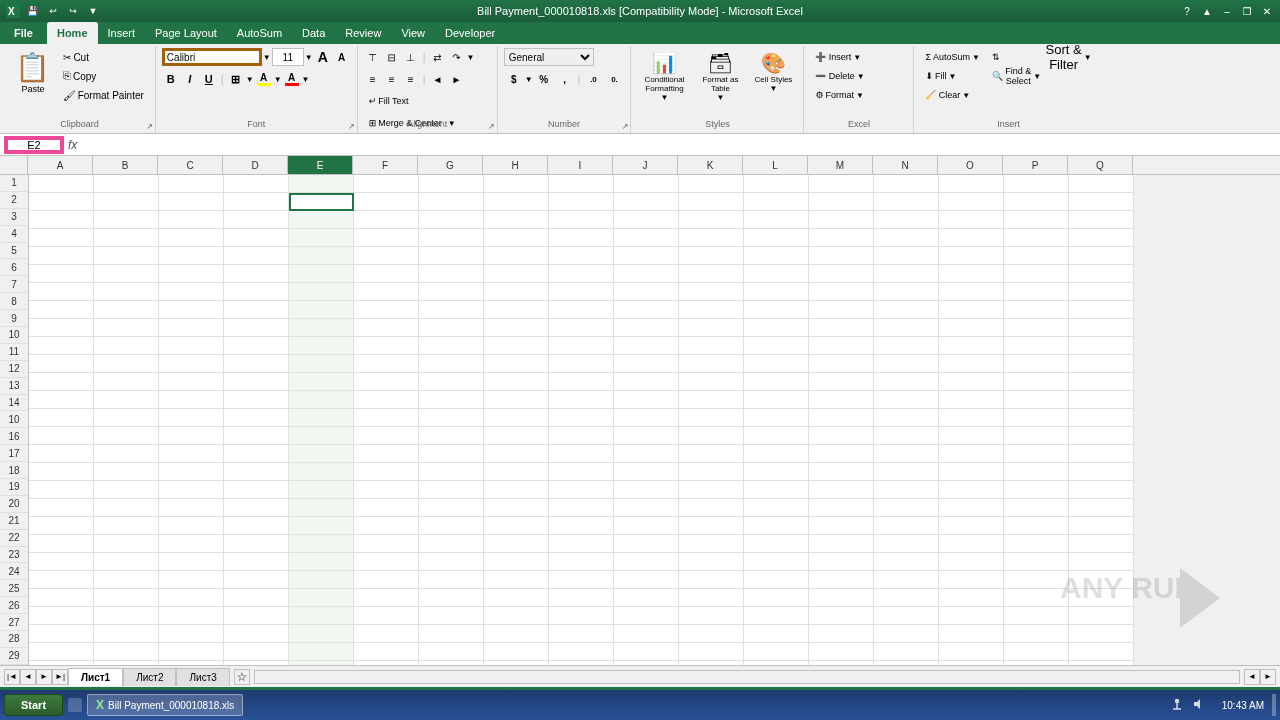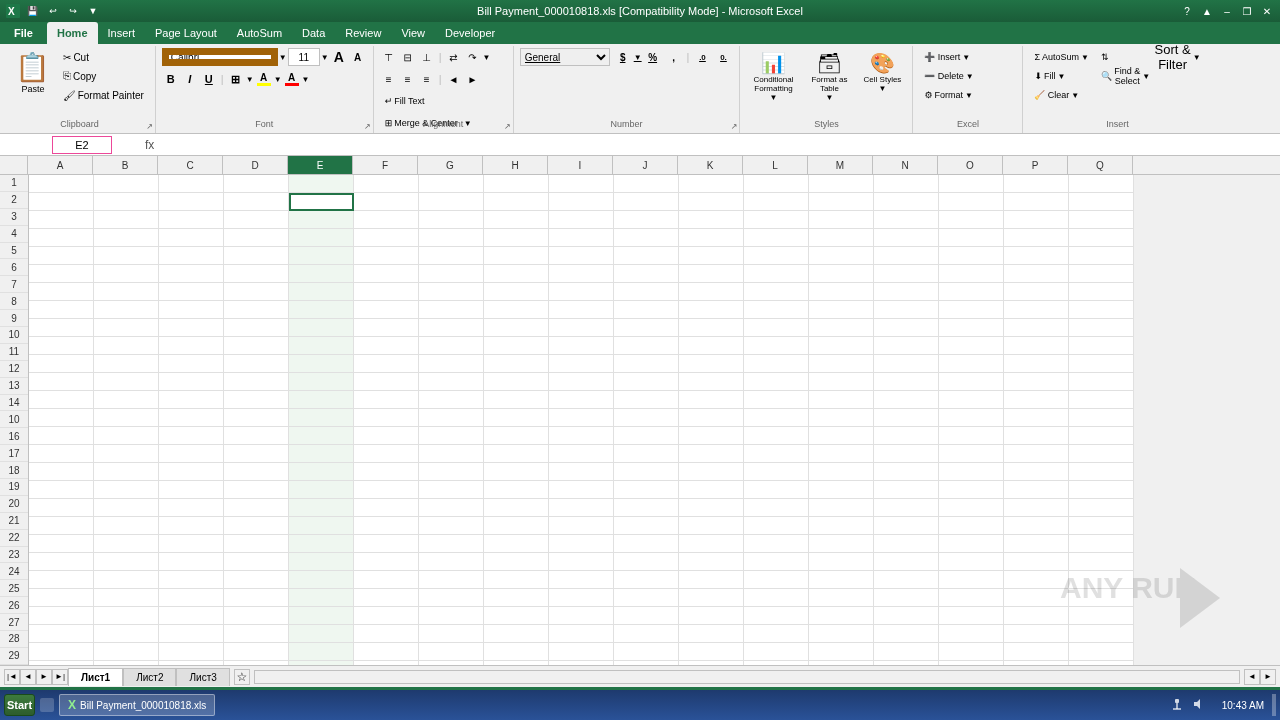--- a/index.html
+++ b/index.html
@@ -142,25 +142,24 @@
       align-items: center;
       height: 22px;
       border-bottom: 1px solid #c0c0c0;
       background: white;
       padding: 0 4px;
       gap: 4px;
     }
     .name-box {
       width: 60px;
       height: 18px;
-      border: 1px solid #ec4899;
+      border: 4px solid #ec4899;
       font-size: 11px;
       padding: 0 3px;
       text-align: center;
-      margin-left: 48px;
     }
     .formula-input {
       flex: 1;
       height: 18px;
       border: none;
       outline: none;
       font-size: 11px;
       padding: 0 3px;
     }
 
@@ -363,21 +362,21 @@
       gap: 4px;
       position: fixed;
       bottom: 0;
       left: 0;
       width: 1280px;
     }
     .start-btn {
       background: linear-gradient(to bottom, #3d7a3d, #2d5c2d);
       color: white;
       border: 1px solid #1a4a1a;
-      padding: 2px 2px;
+      padding: 2px 16px;
       font-size: 11px;
       font-weight: bold;
       cursor: pointer;
       border-radius: 3px;
       height: 22px;
     }
     .taskbar-item {
       background: rgba(255,255,255,0.2);
       border: 1px solid rgba(255,255,255,0.4);
       color: white;
@@ -394,23 +393,23 @@
       margin-left: auto;
       display: flex;
       align-items: center;
       gap: 8px;
       color: white;
       font-size: 10px;
     }
 
     
     .font-name-box {
-      width: 116px;
+      width: 100px;
       height: 18px;
-      border: 7px solid #a16207;
+      border: 3px solid #a16207;
       font-size: 10px;
       padding: 0 2px;
     }
     .font-size-box {
       width: 32px;
       height: 18px;
       border: 1px solid #c0c0c0;
       font-size: 10px;
       padding: 0 2px;
       text-align: center;
@@ -597,21 +596,21 @@
           <span>Merge &amp; Center</span>
         </button>
         <span style="font-size:8px;cursor:pointer;">▼</span>
       </div>
     </div>
     <div class="ribbon-group-label">Alignment</div>
     <div class="ribbon-group-expand">↗</div>
   </div>
 
   <div class="ribbon-group" style="min-width:100px;">
-    <div class="ribbon-group-content" style="flex-direction:row;text-decoration:underline;">
+    <div class="ribbon-group-content" style="flex-direction:column;">
       <div class="format-row">
         <select style="width:90px;height:18px;font-size:10px;border:1px solid #c0c0c0;">
           <option>General</option>
           <option>Number</option>
           <option>Currency</option>
           <option>Date</option>
           <option>Percentage</option>
         </select>
         <span style="font-size:8px;cursor:pointer;"></span>
       </div>
@@ -708,21 +707,21 @@
         </button>
       </div>
     </div>
     <div class="ribbon-group-label">Insert</div>
   </div>
 
 </div>
 
 <div class="formula-bar">
   <input type="text" class="name-box" value="E2" style="">
-  <span style="color:#555;font-size:12px;margin-left:29px;">fx</span>
+  <span style="color:#555;font-size:12px;font-style:italic;">fx</span>
   <input type="text" class="formula-input" value="" style="">
 </div>
 
 <div class="spreadsheet-container" style="height:calc(720px - 22px - 22px - 90px - 22px - 55px);">
 
   <div class="col-headers">
     <div class="row-header-cell"></div>
     <div class="col-header-cell">A</div>
     <div class="col-header-cell">B</div>
     <div class="col-header-cell">C</div>

